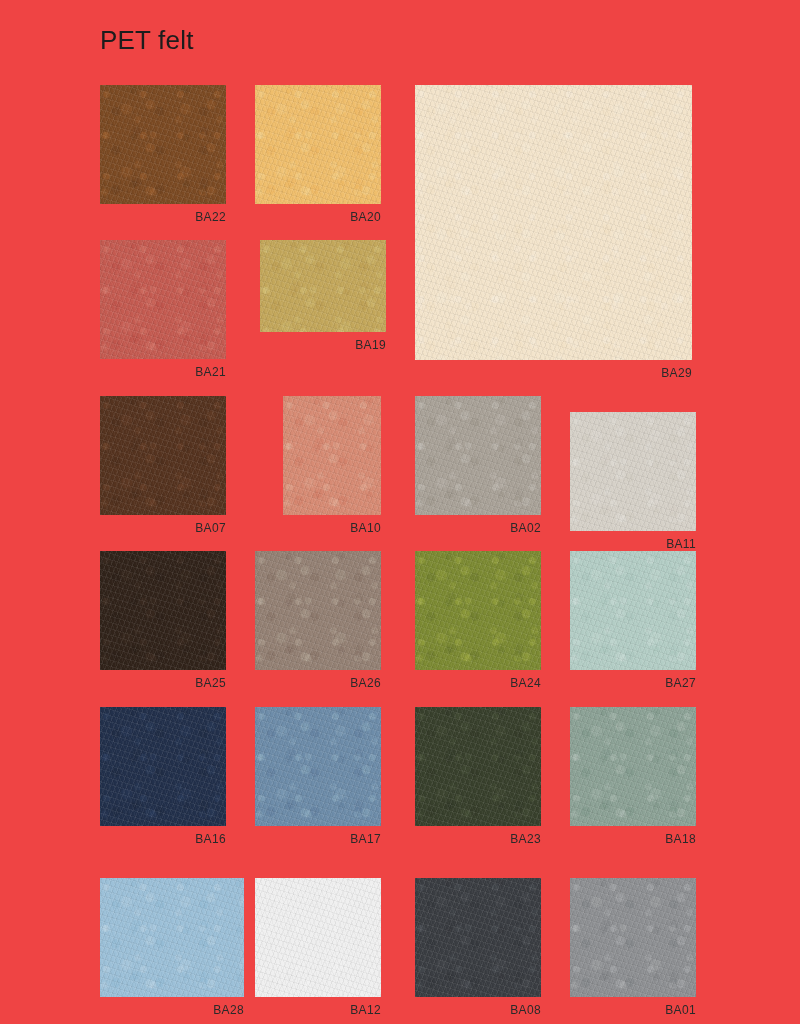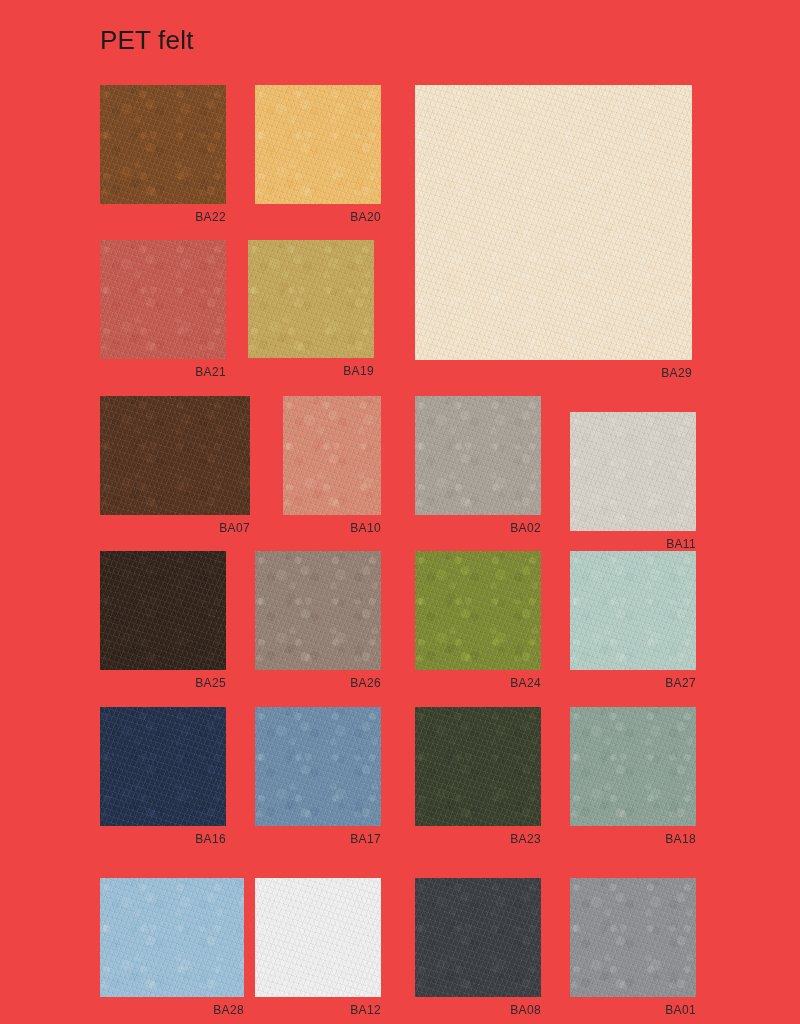--- a/index.html
+++ b/index.html
@@ -93,25 +93,25 @@
         <div class="swatch-label">BA20</div>
       </div>
       <div class="swatch-cell" style="left: 415px; top: 85px; width: 277px; height: 275px;">
         <div class="swatch-chip" style="background: rgb(243, 228, 203);"></div>
         <div class="swatch-label">BA29</div>
       </div>
       <div class="swatch-cell" style="left: 100px; top: 240px; width: 126px; height: 119px; border-radius: 21px;">
         <div class="swatch-chip" style="background: rgb(196, 91, 81);"></div>
         <div class="swatch-label">BA21</div>
       </div>
-      <div class="swatch-cell" style="left: 248px; top: 240px; width: 126px; height: 118px;">
+      <div class="swatch-cell" style="left: 260px; top: 240px; width: 126px; height: 92px;">
         <div class="swatch-chip" style="background: rgb(195, 167, 91);"></div>
         <div class="swatch-label">BA19</div>
       </div>
-      <div class="swatch-cell" style="left: 100px; top: 396px; width: 150px; height: 119px;">
+      <div class="swatch-cell" style="left: 100px; top: 396px; width: 126px; height: 119px;">
         <div class="swatch-chip" style="background: rgb(85, 51, 31);"></div>
         <div class="swatch-label">BA07</div>
       </div>
       <div class="swatch-cell" style="left: 255px; top: 396px; width: 126px; height: 119px; padding-left: 28px;">
         <div class="swatch-chip" style="background: rgb(215, 139, 116);"></div>
         <div class="swatch-label">BA10</div>
       </div>
       <div class="swatch-cell" style="left: 415px; top: 396px; width: 126px; height: 119px;">
         <div class="swatch-chip" style="background: rgb(169, 162, 152);"></div>
         <div class="swatch-label">BA02</div>

